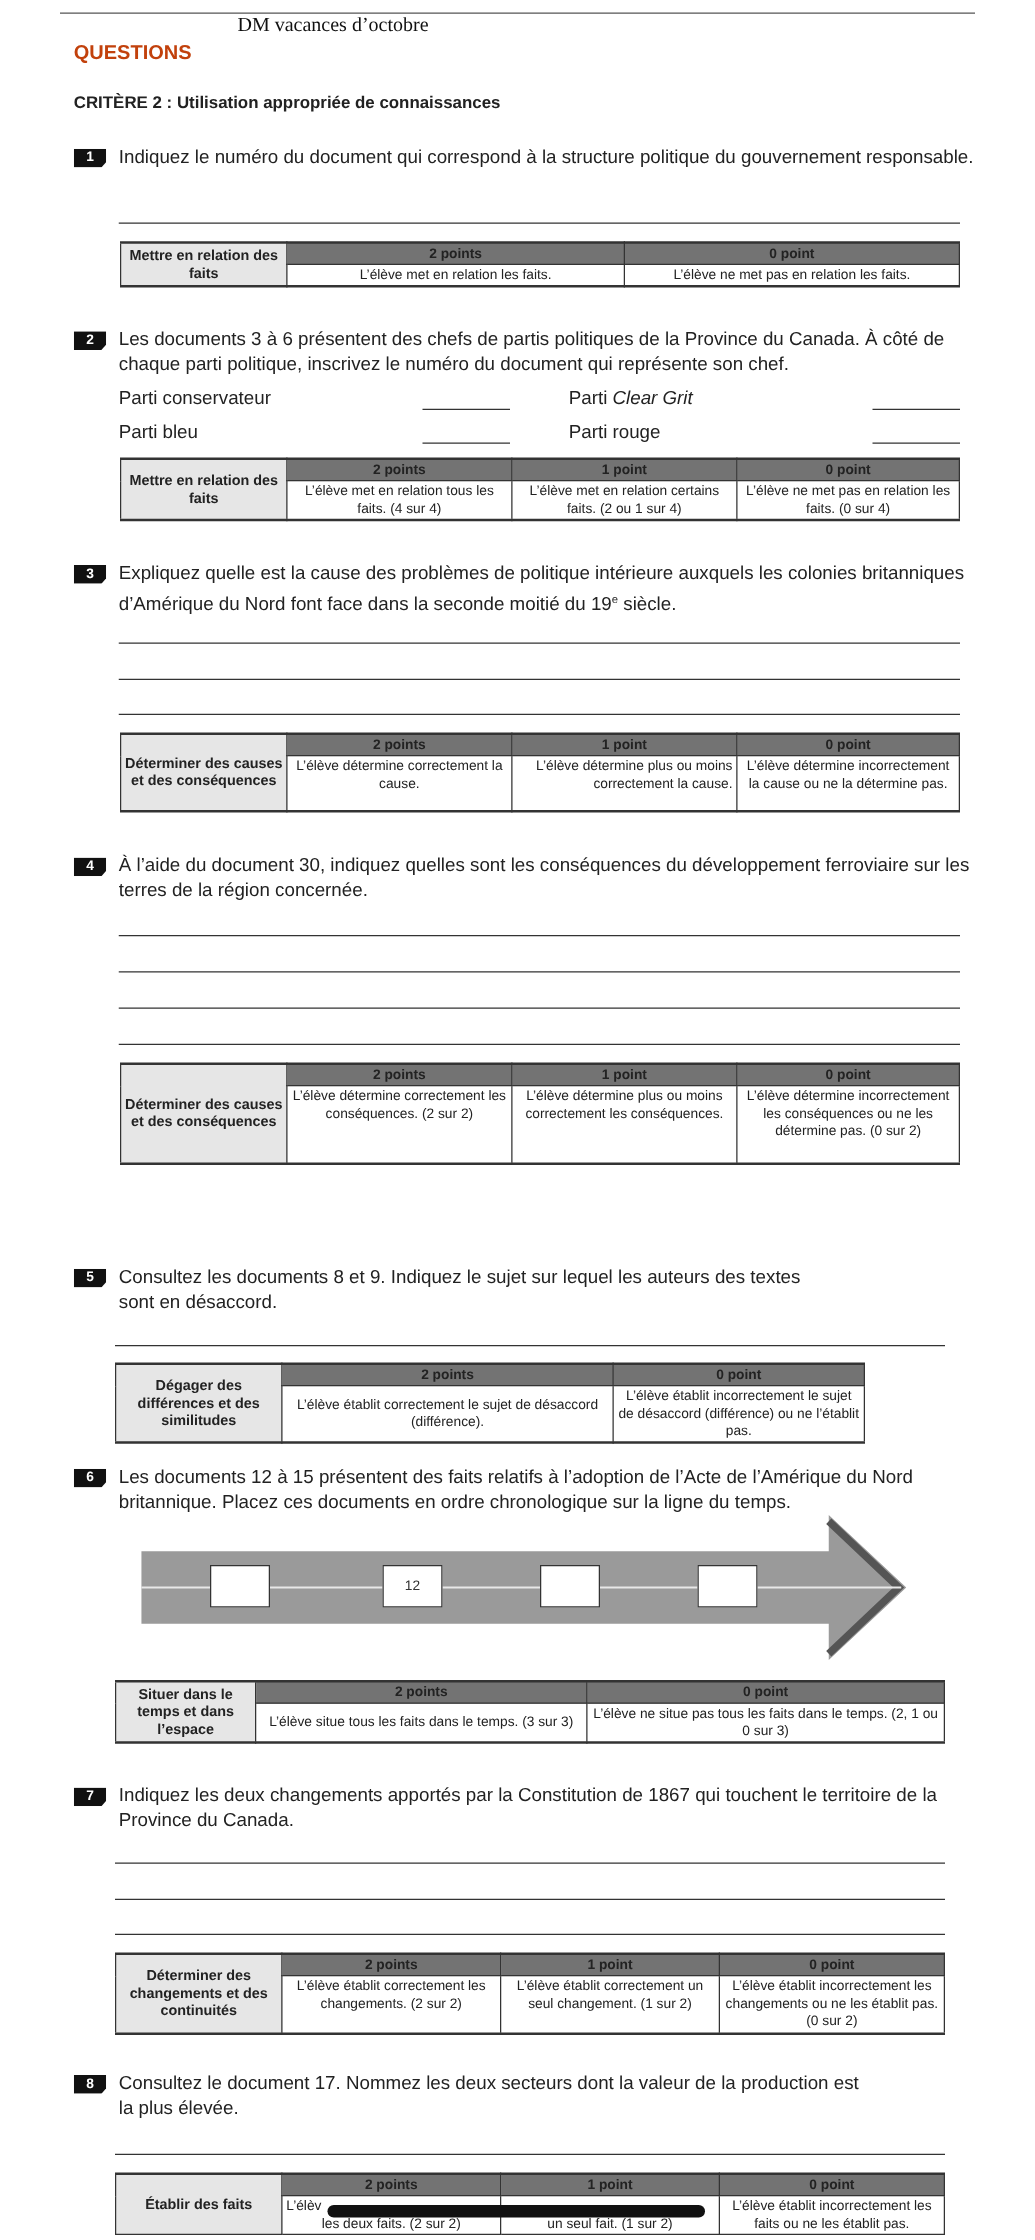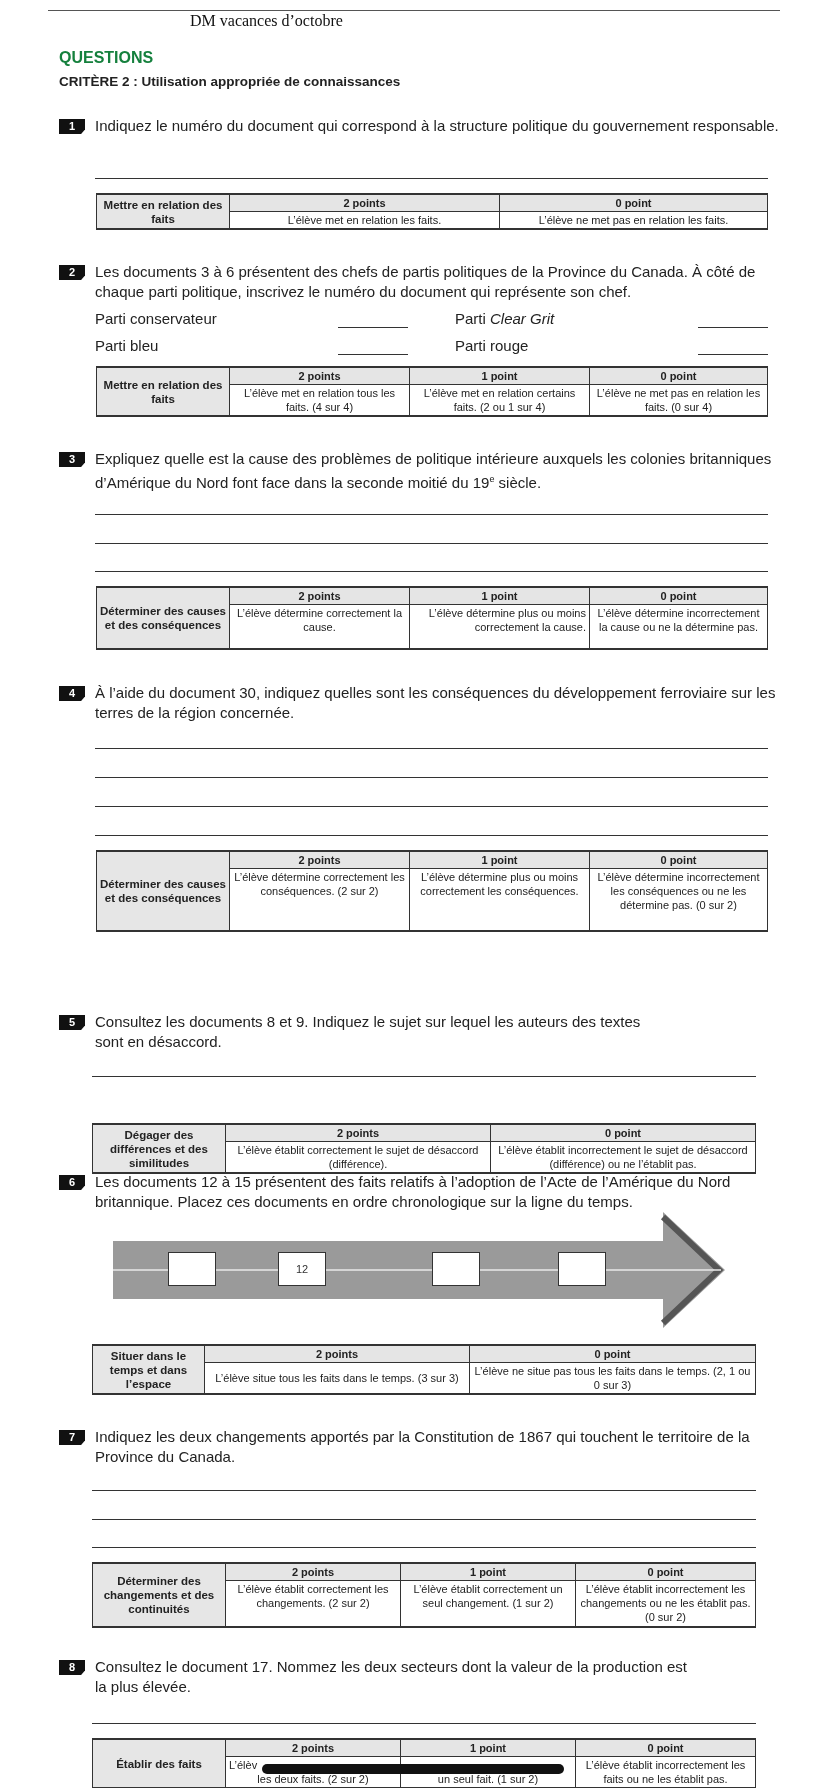--- a/index.html
+++ b/index.html
@@ -1,38 +1,38 @@
 <!DOCTYPE html>
 <html><head>
 <meta charset="utf-8">
 <style>
   * { box-sizing: border-box; margin: 0; padding: 0; }
   html, body { width: 828px; height: 1792px; background: #ffffff; overflow: hidden; }
   body { position: relative; font-family: "Liberation Sans", sans-serif; color: #1a1a1a; }
 
   .top-rule { position: absolute; left: 48px; top: 10px; width: 732px; height: 1px; background: #555; }
   .doc-title { position: absolute; left: 190px; top: 12px; font-family: "Liberation Serif", serif; font-size: 16px; color: #111; }
-  .questions-heading { position: absolute; left: 59px; top: 49px; font-size: 16px; font-weight: bold; color: #15803d; text-align: center; }
+  .questions-heading { position: absolute; left: 59px; top: 34px; font-size: 16px; font-weight: bold; color: #c2410c; text-align: center; }
   .criterion-heading { position: absolute; left: 59px; top: 74px; font-size: 13.5px; font-weight: bold; color: #222; }
 
   .q { position: absolute; left: 59px; width: 720px; }
   .q-num {
     position: absolute; left: 0; top: 3px; width: 26px; height: 15px;
     background: #111; color: #fff; font-size: 11px; font-weight: bold;
     text-align: center; line-height: 15px;
     clip-path: polygon(0 0, 100% 0, 100% 70%, 85% 100%, 0 100%);
   }
   .q-text { margin-left: 36px; font-size: 15px; line-height: 20px; color: #222; }
 
   .answer-line { position: absolute; left: 95px; width: 673px; height: 1px; background: #333; }
 
   .rubric { position: absolute; border-collapse: collapse; font-size: 11px; color: #222; }
   .rubric td, .rubric th { border: 1px solid #333; text-align: center; vertical-align: middle; padding: 1px 3px; line-height: 14px; }
   .rubric .crit { background: #e6e6e6; font-weight: bold; font-size: 11.5px; }
-  .rubric th { background: #e5e5e5; font-weight: bold; height: 17px; }
+  .rubric th { background: #737373; font-weight: bold; height: 17px; }
   .rubric td.desc { background: #fff; }
   .rubric { border-top: 2px solid #333; border-bottom: 2px solid #333; }
 
   .parties { position: absolute; left: 95px; width: 673px; font-size: 15px; color: #222; }
   .party-row { position: relative; height: 27px; }
   .party-label { position: absolute; top: 0; }
   .party-blank { position: absolute; top: 17px; width: 70px; height: 1px; background: #333; }
 
   .timeline { position: absolute; left: 113px; top: 1212px; width: 612px; height: 116px; }
   .tl-box {
@@ -148,21 +148,21 @@
     <td class="desc" style="vertical-align:top;">L’élève détermine incorrectement les conséquences ou ne les détermine pas. (0 sur 2)</td>
   </tr>
 </tbody>
   </table>
 
 <div class="q" style="top:1012px;">
   <div class="q-num">5</div>
   <div class="q-text" style="width:560px;">Consultez les documents 8 et 9. Indiquez le sujet sur lequel les auteurs des textes sont en désaccord.</div>
 </div>
 <div class="answer-line" style="left:92px; width:664px; top:1076px;"></div>
-<table class="rubric" style="left:92px; top:1090px; width:664px;margin-top:33px;">
+<table class="rubric" style="left:92px; top:1090px; width:600px;">
   <tbody>
       <tr>
     <td class="crit" rowspan="2" style="width:133px;">Dégager des différences et des similitudes</td>
     <th style="width:265px;">2 points</th>
     <th>0 point</th>
   </tr>
   <tr>
     <td class="desc">L’élève établit correctement le sujet de désaccord (différence).</td>
     <td class="desc">L’élève établit incorrectement le sujet de désaccord (différence) ou ne l’établit pas.</td>
   </tr>
@@ -173,21 +173,21 @@
   <div class="q-num">6</div>
   <div class="q-text">Les documents 12 à 15 présentent des faits relatifs à l’adoption de l’Acte de l’Amérique du Nord britannique. Placez ces documents en ordre chronologique sur la ligne du temps.</div>
 </div>
 <div class="timeline">
   <svg width="612" height="116" viewBox="0 0 612 116">
     <polygon points="0,29 550,29 550,0 612,58 550,116 550,87 0,87" fill="#9a9a9a"></polygon>
     <polyline points="550,5 606,58 550,111" fill="none" stroke="#555" stroke-width="6"></polyline>
     <line x1="0" y1="58" x2="608" y2="58" stroke="#e8e8e8" stroke-width="1.5"></line>
   </svg>
   <div class="tl-box" style="left:55px;"></div>
-  <div class="tl-box" style="left:165px;">12</div>
+  <div class="tl-box" style="left:193px;">12</div>
   <div class="tl-box" style="left:319px;"></div>
   <div class="tl-box" style="left:445px;"></div>
 </div>
 <table class="rubric" style="left:92px; top:1344px; width:664px;">
   <tbody>
       <tr>
     <td class="crit" rowspan="2" style="width:112px;">Situer dans le temps et dans l’espace</td>
     <th style="width:265px;">2 points</th>
     <th>0 point</th>
   </tr>

